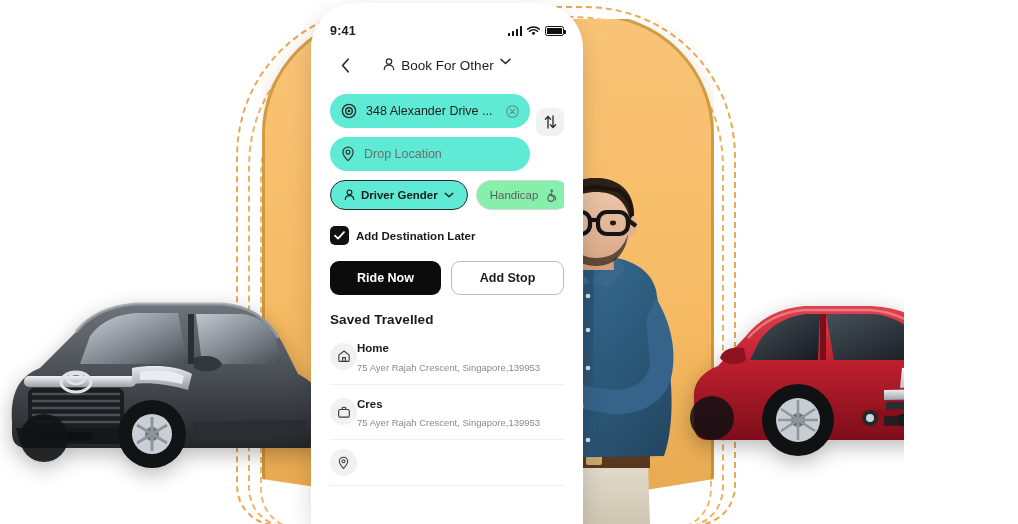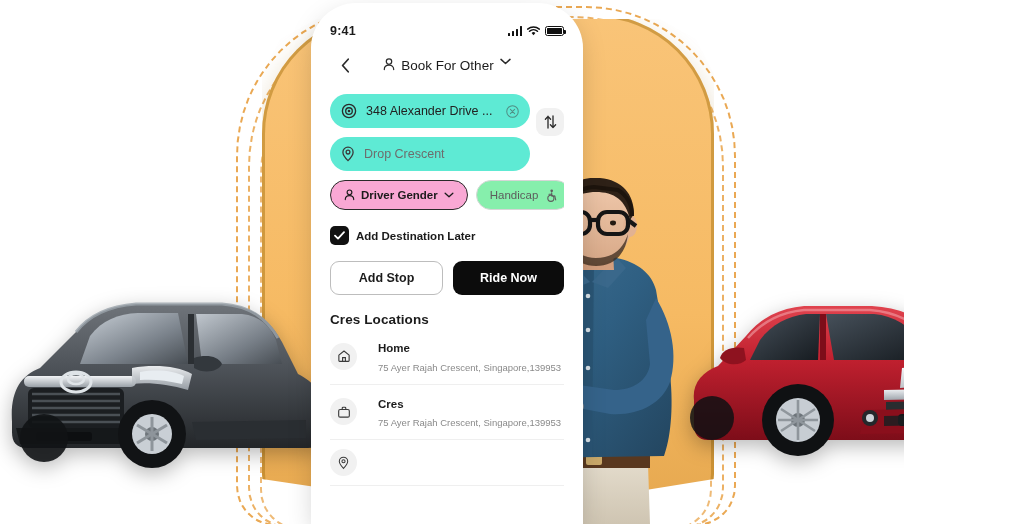--- a/index.html
+++ b/index.html
@@ -137,21 +137,21 @@
   }
 
   
   .chips { display: flex; gap: 8px; margin-top: 6px; overflow: hidden; height: 32px; }
   .chip {
     display: flex; align-items: center; gap: 6px; flex: none;
     border: 1.2px solid #d6d6d6; border-radius: 20px;
     height: 30px; padding: 0 13px; white-space: nowrap;
     font-size: 11.5px; color: #5d5d5d; background: #86efac; cursor: pointer;
   }
-  .chip.active { border-color: #2a2a2a; color: #1b1b1b; font-weight: 600; background: #f9a8d4; }
+  .chip.active { border-color: #2a2a2a; color: #1b1b1b; font-weight: 600; background: #5eead4; }
 
   
   .cbrow { display: flex; align-items: center; gap: 7px; margin-top: 14px; cursor: pointer; }
   .cbox {
     width: 19px; height: 19px; border-radius: 5px; background: #111;
     display: flex; align-items: center; justify-content: center; flex: none;
   }
   .cblabel { font-size: 11.5px; font-weight: 600; color: #1b1b1b; }
 
   
@@ -163,21 +163,21 @@
   }
   .btn-outline { border: 1.2px solid #bdbdbd; color: #1b1b1b; background: #fff; }
   .btn-dark { background: #0c0c0c; color: #fff; }
 
   
   .section-title {
     font-size: 13.5px; font-weight: 700; color: #1b1b1b;
     margin-top: 17px; margin-bottom: 2px; letter-spacing: .1px;
   }
   .loc-row {
-    display: flex; align-items: center; gap: 21px;
+    display: flex; align-items: center; gap: 0;
     padding: 9px 0; border-bottom: 1px solid #efefef; cursor: pointer;
   }
   .loc-ic {
     width: 27px; height: 27px; border-radius: 50%; background: #f1f1f1;
     display: flex; align-items: center; justify-content: center; flex: none;
   }
   .loc-txt { min-width: 0; }
   .loc-name { font-size: 11.5px; font-weight: 700; color: #1b1b1b; line-height: 1.35; }
   .loc-addr { font-size: 9.5px; color: #8a8a8a; line-height: 1.4; white-space: nowrap; }
 </style>
@@ -446,21 +446,21 @@
           <svg class="clear-ic" viewBox="0 0 14 14">
             <circle cx="7" cy="7" r="6.2" fill="none" stroke="#444" stroke-width="1.1"></circle>
             <path d="M4.7 4.7 L9.3 9.3 M9.3 4.7 L4.7 9.3" stroke="#444" stroke-width="1.1" stroke-linecap="round"></path>
           </svg>
         </div>
         <div class="field">
           <svg width="14" height="16" viewBox="0 0 14 16">
             <path d="M7 1.2 C4.1 1.2 1.9 3.4 1.9 6.2 C1.9 9.6 7 14.6 7 14.6 C7 14.6 12.1 9.6 12.1 6.2 C12.1 3.4 9.9 1.2 7 1.2 Z" fill="none" stroke="#3a3a3a" stroke-width="1.3"></path>
             <circle cx="7" cy="6.1" r="1.9" fill="none" stroke="#3a3a3a" stroke-width="1.3"></circle>
           </svg>
-          <span class="field-text ph">Drop Crescent</span>
+          <span class="field-text ph">Drop Location</span>
         </div>
         <div class="swap-btn">
           <svg width="15" height="16" viewBox="0 0 15 16">
             <path d="M5 14 L5 2.4 M5 2.4 L2.4 5.2 M5 2.4 L7.6 5.2" fill="none" stroke="#2b2b2b" stroke-width="1.35" stroke-linecap="round" stroke-linejoin="round"></path>
             <path d="M10 2 L10 13.6 M10 13.6 L7.4 10.8 M10 13.6 L12.6 10.8" fill="none" stroke="#2b2b2b" stroke-width="1.35" stroke-linecap="round" stroke-linejoin="round"></path>
           </svg>
         </div>
       </div>
 
       <div class="chips">
@@ -490,25 +490,25 @@
       <div class="cbrow">
         <span class="cbox">
           <svg width="11" height="9" viewBox="0 0 11 9">
             <path d="M1 4.6 L4 7.6 L10 1.2" fill="none" stroke="#fff" stroke-width="1.8" stroke-linecap="round" stroke-linejoin="round"></path>
           </svg>
         </span>
         <span class="cblabel">Add Destination Later</span>
       </div>
 
       <div class="actions">
+        <div class="btn btn-dark">Ride Now</div>
         <div class="btn btn-outline">Add Stop</div>
-        <div class="btn btn-dark">Ride Now</div>
-      </div>
-
-      <div class="section-title">Cres Locations</div>
+      </div>
+
+      <div class="section-title">Saved Travelled</div>
 
       <div class="loc-row">
         <span class="loc-ic">
           <svg width="14" height="14" viewBox="0 0 15 15">
             <path d="M2 6.6 L7.5 2.2 L13 6.6 L13 12.4 C13 12.9 12.6 13.2 12.2 13.2
                      L2.8 13.2 C2.4 13.2 2 12.9 2 12.4 Z" fill="none" stroke="#3a3a3a" stroke-width="1.2" stroke-linejoin="round"></path>
             <path d="M6 13.2 L6 9.2 L9 9.2 L9 13.2" fill="none" stroke="#3a3a3a" stroke-width="1.2"></path>
           </svg>
         </span>
         <span class="loc-txt">

